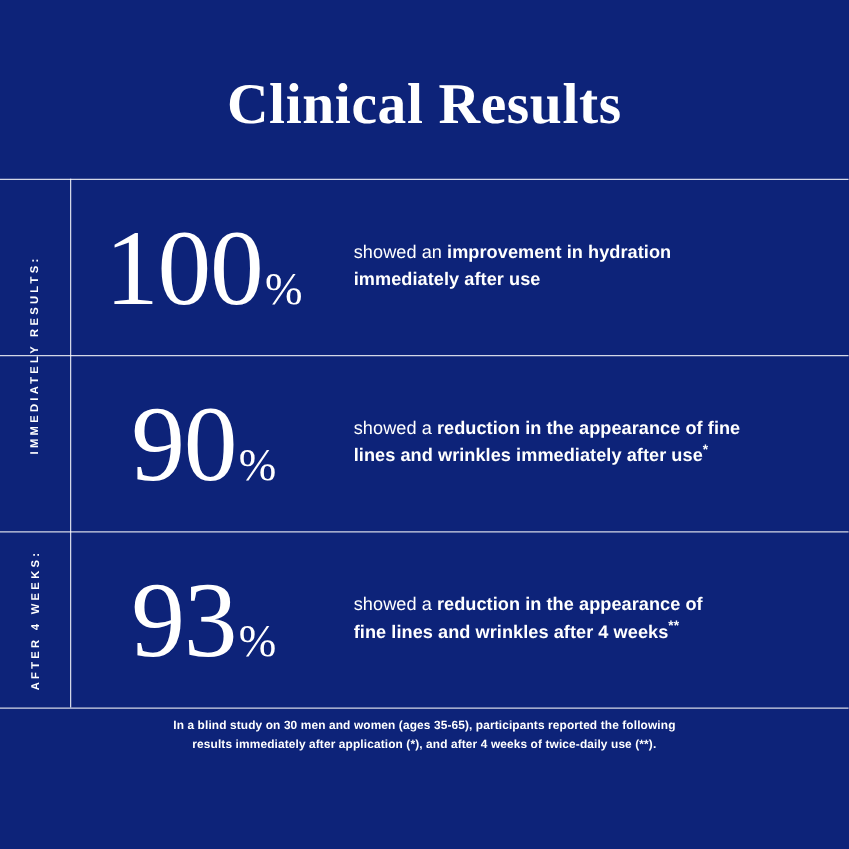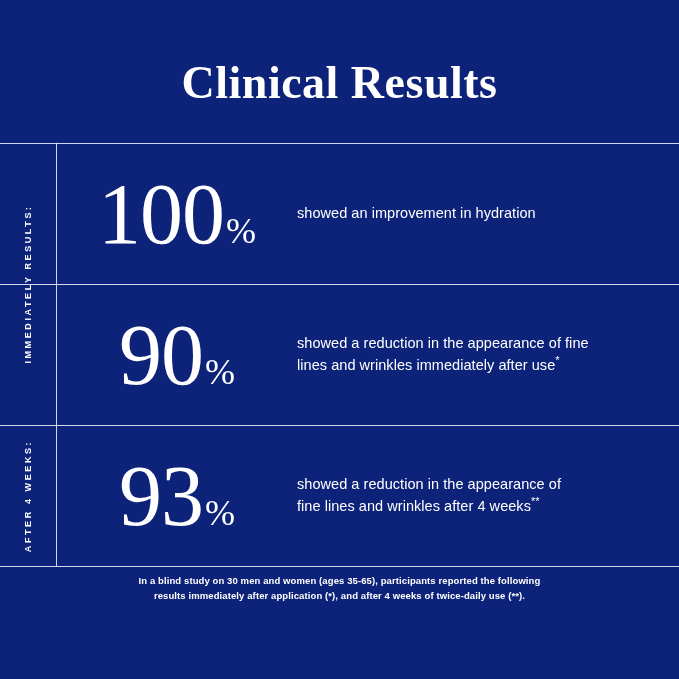--- a/index.html
+++ b/index.html
@@ -94,21 +94,21 @@
     height: 282px;
   }
   .side-label.weeks {
     top: 426px;
     height: 140px;
   }
 
   
   .row {
     position: absolute;
-    left: 57px;
+    left: 43px;
     width: 622px;
     display: flex;
     align-items: center;
   }
   .row.r1 { top: 144px; height: 140px; }
   .row.r2 { top: 285px; height: 140px; }
   .row.r3 { top: 426px; height: 140px; }
 
   .stat {
     width: 240px;
@@ -133,21 +133,21 @@
 
   .desc {
     flex: 1 1 auto;
     color: #ffffff;
     font-size: 14.5px;
     line-height: 1.5;
     letter-spacing: 0.05px;
     padding-right: 30px;
   }
   .desc .lead { font-weight: 400; margin-top: 48px; }
-  .desc .strong { font-weight: 400; }
+  .desc .strong { font-weight: 700; }
   .desc sup {
     font-size: 11px;
     vertical-align: super;
     line-height: 0;
   }
 
   
   .footnote {
     position: absolute;
     top: 574px;
@@ -183,21 +183,21 @@
     <span>AFTER 4 WEEKS:</span>
   </div>
 
   <div class="row r1">
     <div class="stat">
       <span class="num">100</span>
       <span class="pct">%</span>
     </div>
     <div class="desc">
       <span class="lead">showed an </span><span class="strong">improvement in hydration</span><br>
-      <sup class="strong"></sup>
+      <span class="strong">immediately after use</span><sup class="strong"></sup>
     </div>
   </div>
 
   <div class="row r2">
     <div class="stat">
       <span class="num">90</span>
       <span class="pct">%</span>
     </div>
     <div class="desc">
       <span class="lead">showed a </span><span class="strong">reduction in the appearance of fine</span><br>

